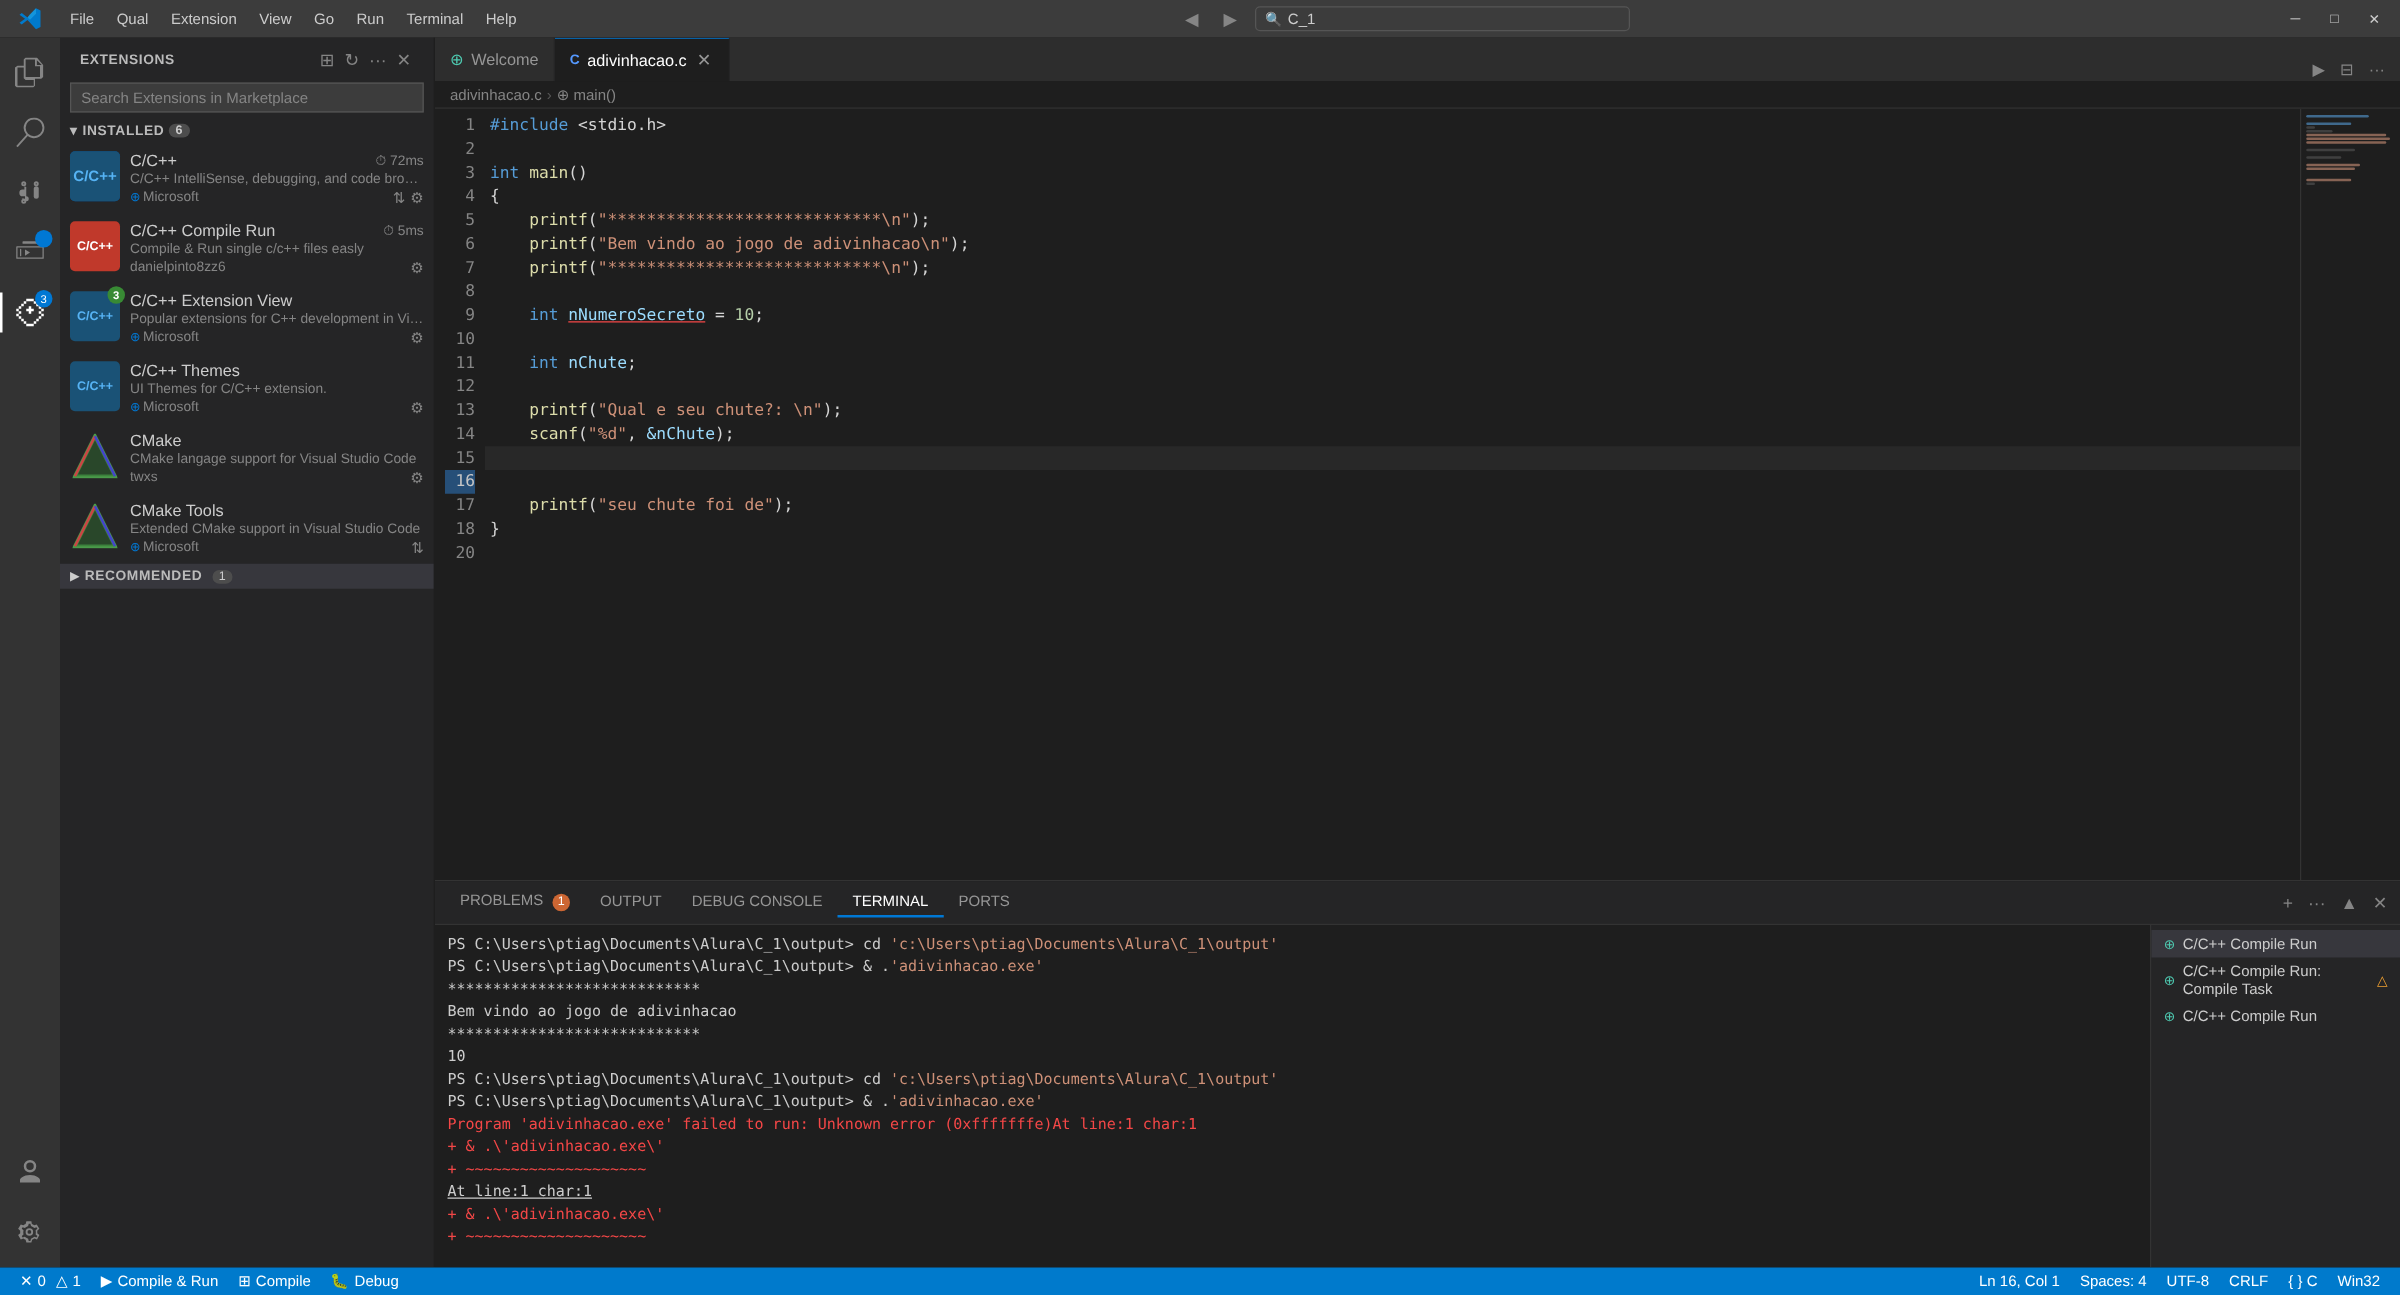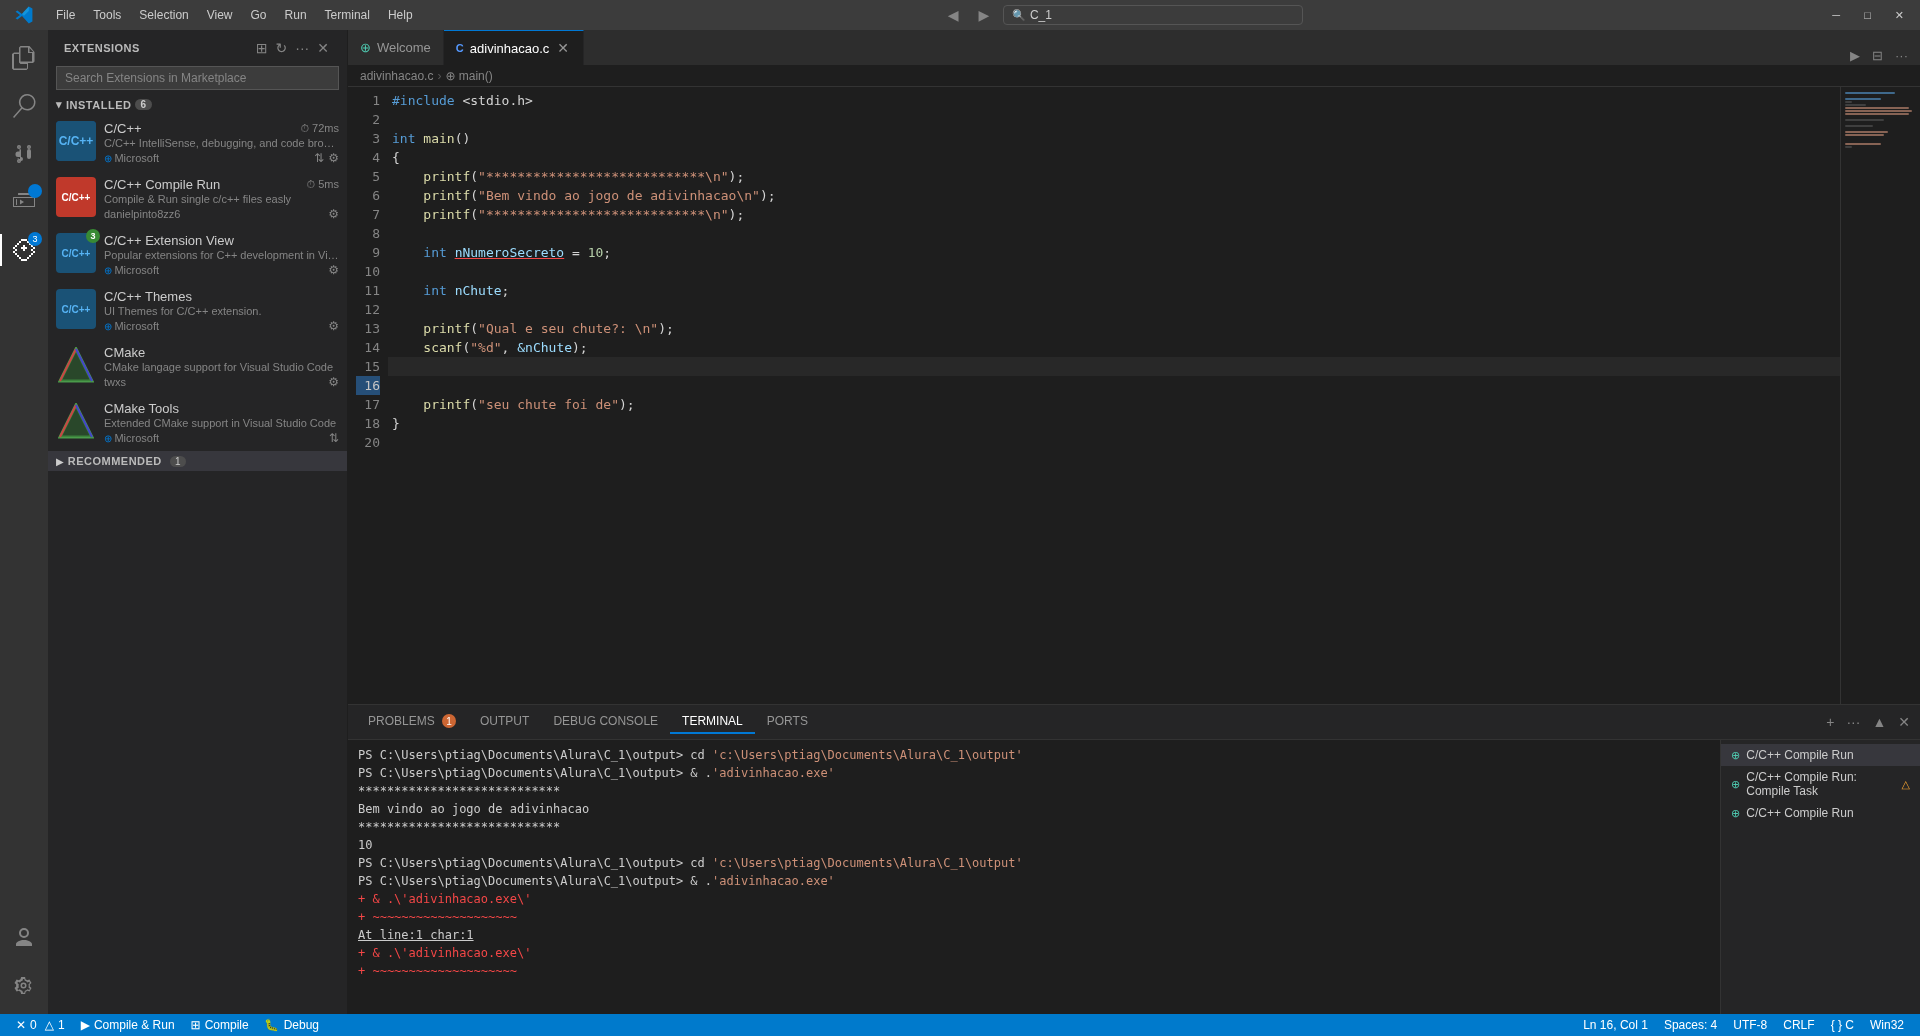--- a/index.html
+++ b/index.html
@@ -518,22 +518,22 @@
 <div class="titlebar">
   <div class="titlebar-left">
     <div class="vscode-logo">
       <svg width="20" height="20" viewBox="0 0 100 100">
         <path d="M74 8L40 45 17 27 8 34l22 16L8 66l9 7 23-18 34 37 18-9V17z" fill="#007acc"></path>
         <path d="M74 8L50 32 40 45l10 9 24-24z" fill="#1ba1e2" opacity="0.7"></path>
       </svg>
     </div>
     <div class="titlebar-menu">
       <span>File</span>
-      <span>Tools</span>
-      <span>Selection</span>
+      <span>Qual</span>
+      <span>Extension</span>
       <span>View</span>
       <span>Go</span>
       <span>Run</span>
       <span>Terminal</span>
       <span>Help</span>
     </div>
   </div>
   <div class="titlebar-center">
     <button class="nav-btn">◀</button>
     <button class="nav-btn">▶</button>
@@ -881,20 +881,21 @@
       <div class="panel-body">
         <div class="terminal-area">
           <div class="terminal-line cmd">PS C:\Users\ptiag\Documents\Alura\C_1\output&gt; cd <span style="color:#ce9178;">'c:\Users\ptiag\Documents\Alura\C_1\output'</span></div>
           <div class="terminal-line cmd">PS C:\Users\ptiag\Documents\Alura\C_1\output&gt; &amp; .<span style="color:#ce9178;">'adivinhacao.exe'</span></div>
           <div class="terminal-line stars">****************************</div>
           <div class="terminal-line output">Bem vindo ao jogo de adivinhacao</div>
           <div class="terminal-line stars">****************************</div>
           <div class="terminal-line output">10</div>
           <div class="terminal-line cmd">PS C:\Users\ptiag\Documents\Alura\C_1\output&gt; cd <span style="color:#ce9178;">'c:\Users\ptiag\Documents\Alura\C_1\output'</span></div>
           <div class="terminal-line cmd">PS C:\Users\ptiag\Documents\Alura\C_1\output&gt; &amp; .<span style="color:#ce9178;">'adivinhacao.exe'</span></div>
+          <div class="terminal-line error">Program 'adivinhacao.exe' failed to run: Unknown error (0xfffffffe)At line:1 char:1</div>
           <div class="terminal-line error">+ &amp; .\'adivinhacao.exe\'</div>
           <div class="terminal-line error">+ ~~~~~~~~~~~~~~~~~~~~</div>
           <div class="terminal-line info">At line:1 char:1</div>
           <div class="terminal-line error">+ &amp; .\'adivinhacao.exe\'</div>
           <div class="terminal-line error">+ ~~~~~~~~~~~~~~~~~~~~</div>
 
           <div class="terminal-line"></div>
 
         </div>
         <div class="panel-sidebar">

